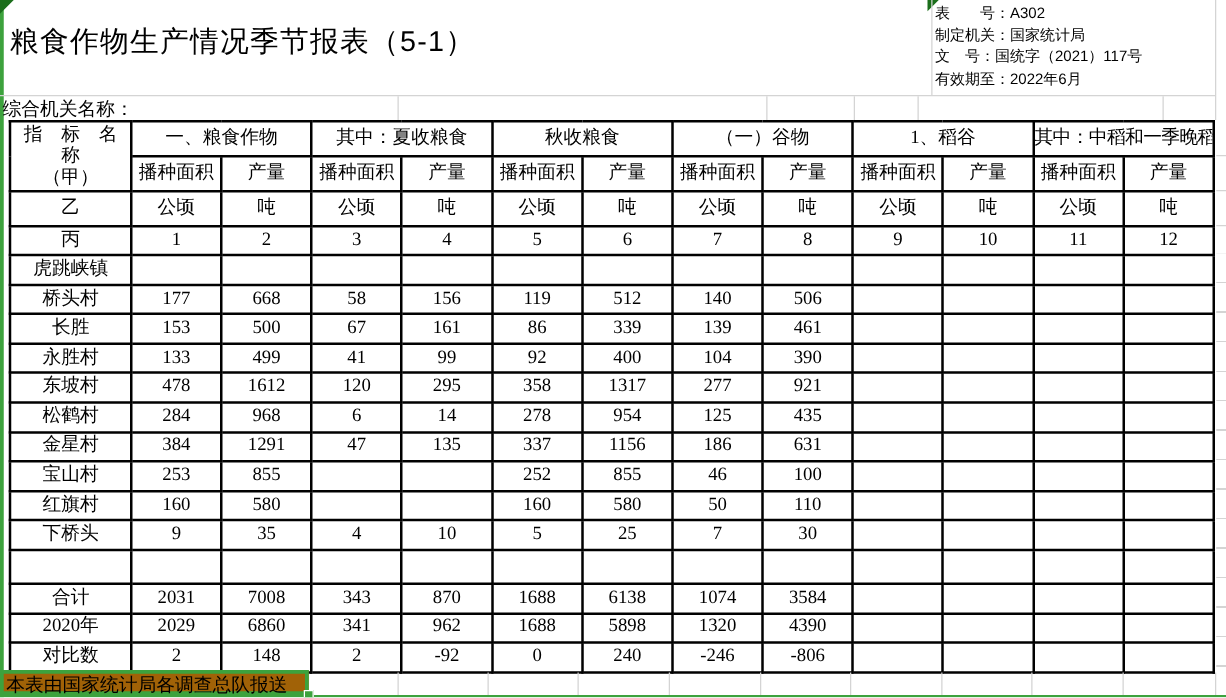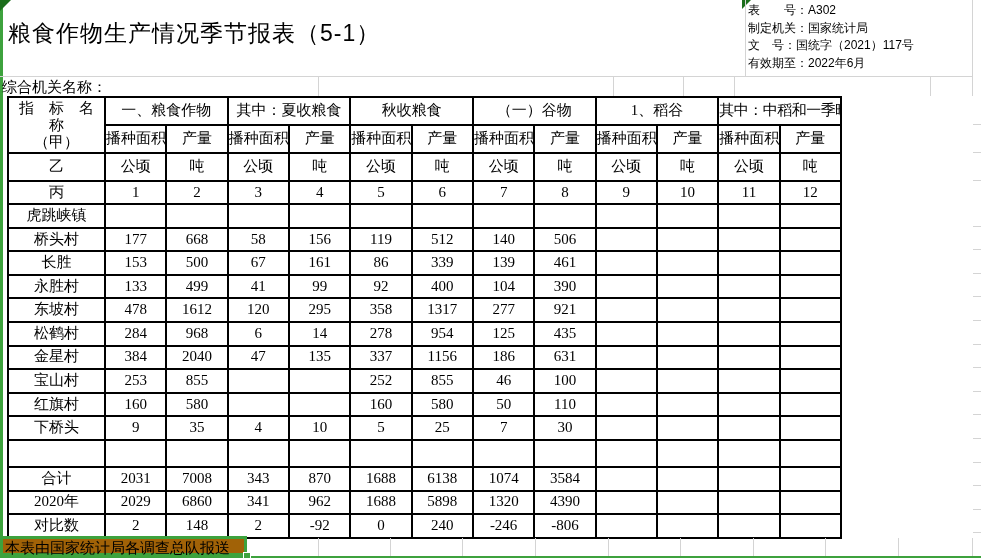--- a/index.html
+++ b/index.html
@@ -25,21 +25,21 @@
   .right-strip-lines{position:absolute;left:973px;top:203px;width:8px;height:334px;
     background:repeating-linear-gradient(to bottom,#ffffff 0 22.6px,var(--grid) 22.6px 23.6px);}
   
   .title{position:absolute;left:8px;top:18px;width:852px;text-align:left;
     font-size:23px;font-weight:normal;letter-spacing:1px;}
   .meta{position:absolute;left:748px;top:2px;font-size:12px;line-height:17.5px;white-space:nowrap;}
   
   .org-row{position:absolute;left:0;top:76px;width:981px;height:31px;}
   .org-row span{position:absolute;left:2px;top:2px;font-size:15px;}
   
-  #main-table{position:absolute;left:7px;top:96px;width:835px;border-collapse:collapse;table-layout:fixed;}
+  #main-table{position:absolute;left:7px;top:96px;width:965px;border-collapse:collapse;table-layout:fixed;}
   #main-table td{
     border:2px solid var(--ink);padding:0;text-align:center;vertical-align:middle;
     font-family:"Liberation Serif","DejaVu Serif",serif;font-size:15px;line-height:1.05;
     white-space:nowrap;overflow:hidden;
   }
   tr.r-g{height:28px;} tr.r-s{height:28px;margin-left:44px;} tr.r-u{height:28px;} tr.r-i{height:23px;}
   tr.d{height:23.6px;} tr.d.blank{height:27px;}
   td.c-ind div{line-height:17px;}
   tr.r-g td:last-child{font-size:14px;letter-spacing:-0.5px;}
   td.ra{text-align:right;padding-right:3px;}
@@ -246,21 +246,21 @@
           <td>125</td>
           <td>435</td>
           <td></td>
           <td></td>
           <td></td>
           <td></td>
         </tr>
         <tr class="d">
           <td>金星村</td>
           <td>384</td>
-          <td>2040</td>
+          <td>1291</td>
           <td class="ra">47</td>
           <td>135</td>
           <td class="ra">337</td>
           <td>1156</td>
           <td>186</td>
           <td>631</td>
           <td></td>
           <td></td>
           <td></td>
           <td></td>

